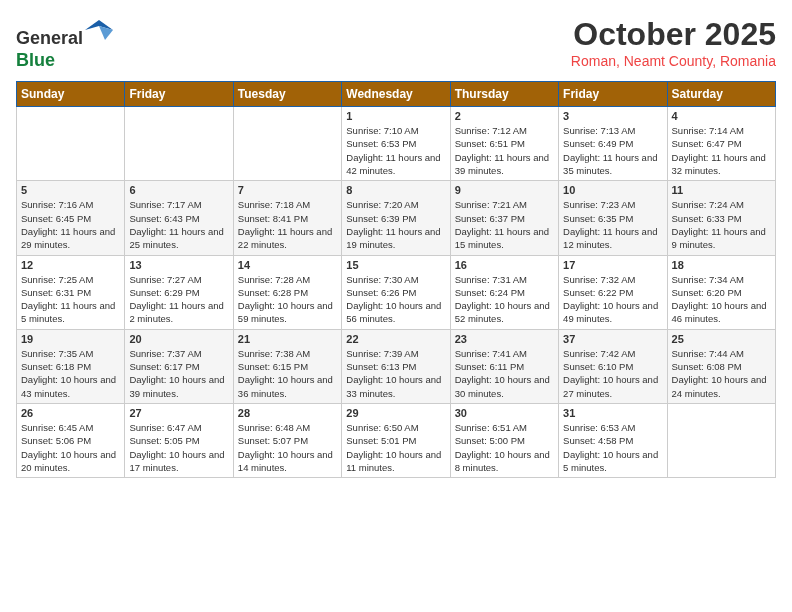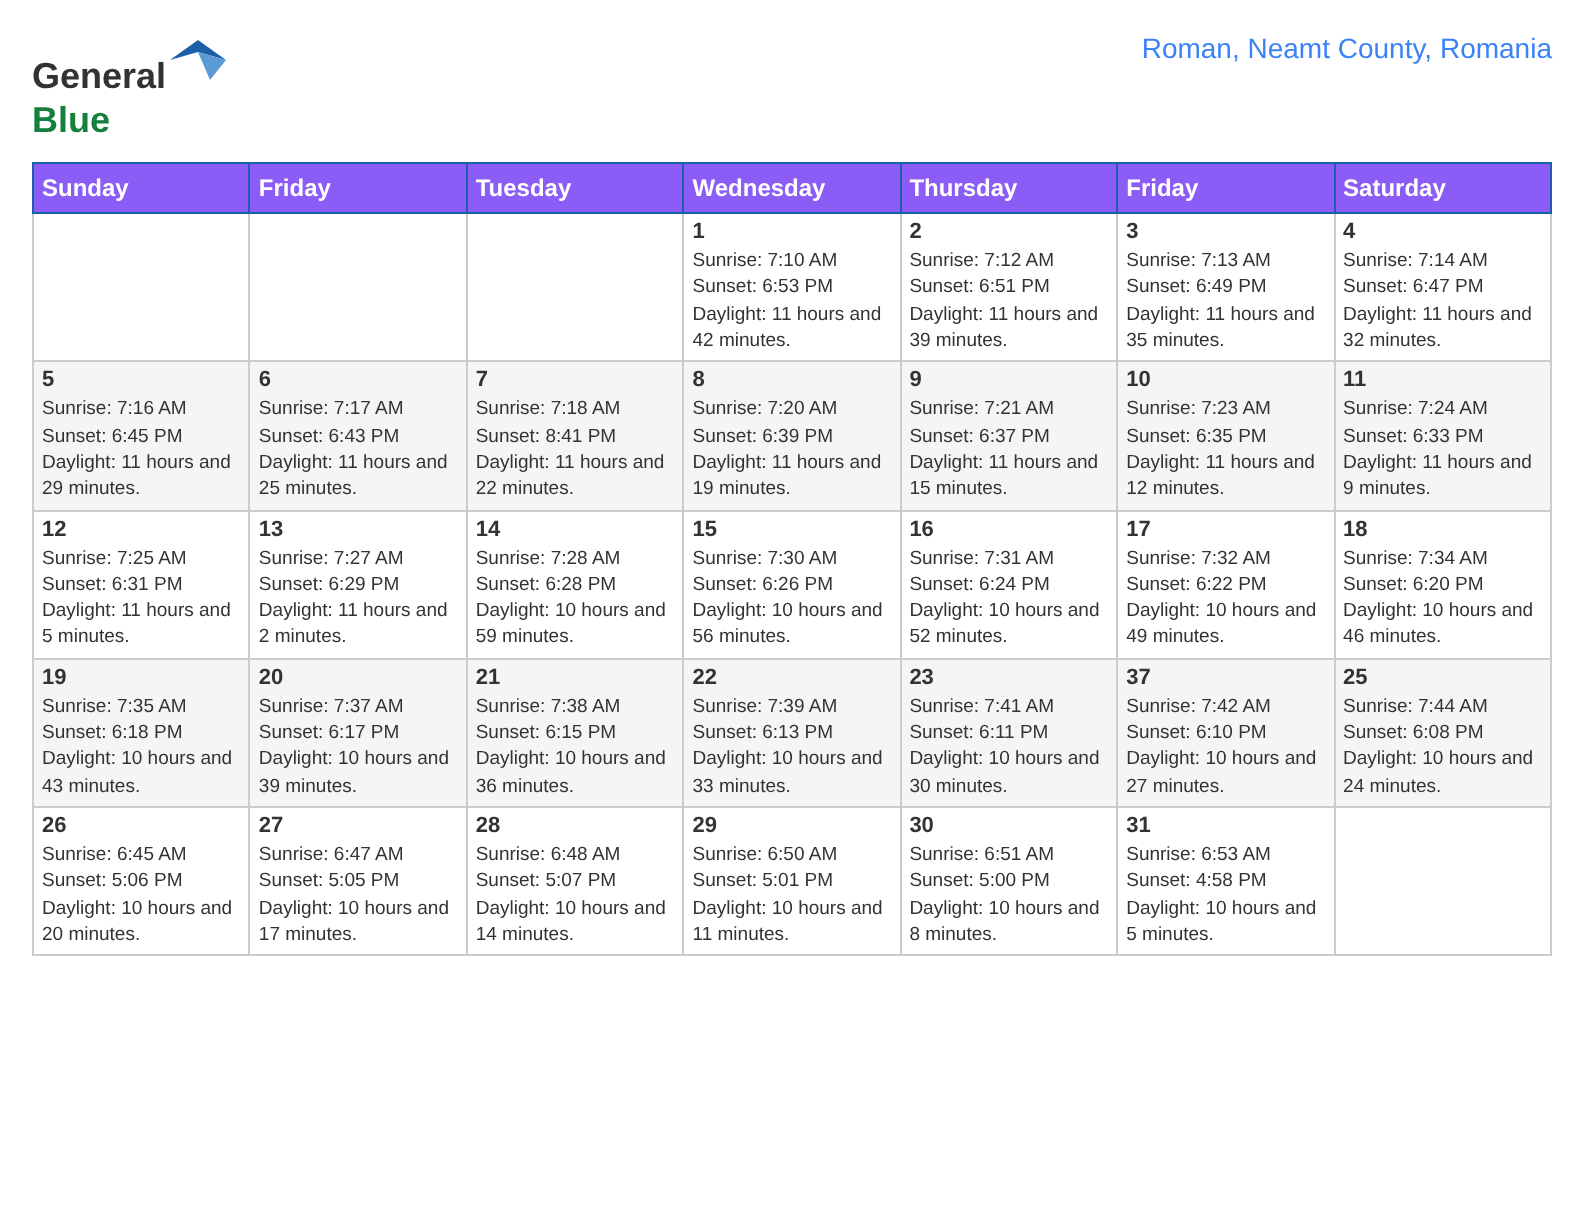--- a/index.html
+++ b/index.html
@@ -35,29 +35,29 @@
     .title-section {
       text-align: right;
     }
     .month-title {
       font-size: 32px;
       font-weight: bold;
       color: #333;
     }
     .subtitle {
       font-size: 14px;
-      color: #3b82f6;
+      color: #ef4444;
     }
     .calendar {
       width: 100%;
       border-collapse: collapse;
       border: 1px solid #ccc;
     }
     .calendar th {
-      background: #8b5cf6;
+      background: #a16207;
       color: #fff;
       font-size: 12px;
       font-weight: bold;
       padding: 5px 4px;
       border: 1px solid #1a5fa8;
       text-align: left;
     }
     .calendar td {
       vertical-align: top;
       border: 1px solid #ccc;
@@ -96,20 +96,21 @@
             <polygon points="14,4 28,14 14,10 0,14" fill="#1a5fa8"></polygon>
             <polygon points="14,10 28,14 20,24" fill="#5b9bd5"></polygon>
           </svg>
       </div>
       <div class="logo-text">
         <span class="logo-blue">Blue</span>
       </div>
     </div>
   </div>
   <div class="title-section">
+    <div class="month-title">October 2025</div>
     <div class="subtitle">Roman, Neamt County, Romania</div>
   </div>
 </div>
 
 <table class="calendar">
   <thead>
     <tr>
     <th>Sunday</th>
         <th>Friday</th>
         <th>Tuesday</th>

